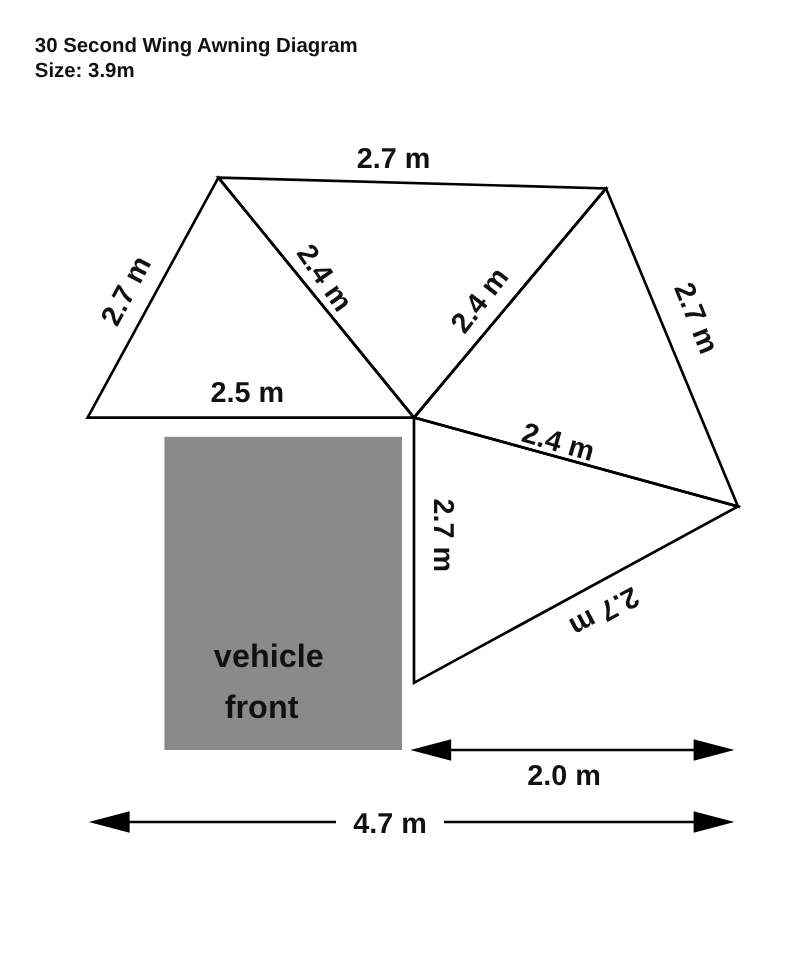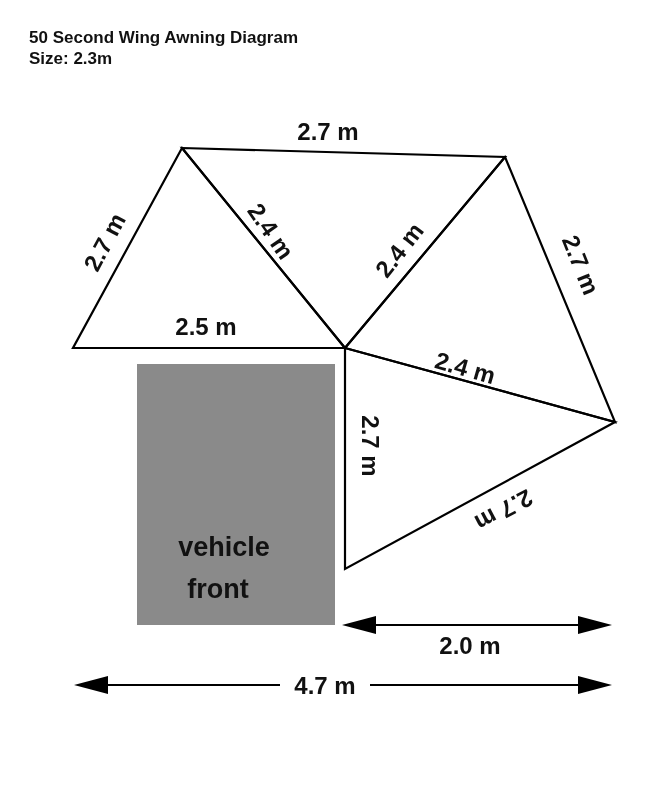--- a/index.html
+++ b/index.html
@@ -8,22 +8,22 @@
   .title { position:absolute; left:29px; top:27px; font-weight:bold; font-size:17px;
            line-height:21px; color:#111; }
   svg { position:absolute; left:0; top:0; }
   .lbl { font-family:"Liberation Sans", sans-serif; font-weight:bold; font-size:24px; fill:#111; }
   .veh { font-family:"Liberation Sans", sans-serif; font-weight:bold; font-size:27px; fill:#111; }
 </style>
 </head>
 <body>
 
 <div class="title">
-  <div>50 Second Wing Awning Diagram</div>
-  <div>Size: 2.3m</div>
+  <div>30 Second Wing Awning Diagram</div>
+  <div>Size: 3.9m</div>
 </div>
 
 <svg width="672" height="800" viewBox="0 0 672 800">
   <defs>
     <marker id="ah" markerWidth="10" markerHeight="8" refX="9" refY="4" orient="auto-start-reverse" markerUnits="userSpaceOnUse">
       <path d="M0,0 L0,0"></path>
     </marker>
   </defs>
 
   <rect x="137" y="364" width="198" height="261" fill="#8a8a8a"></rect>

